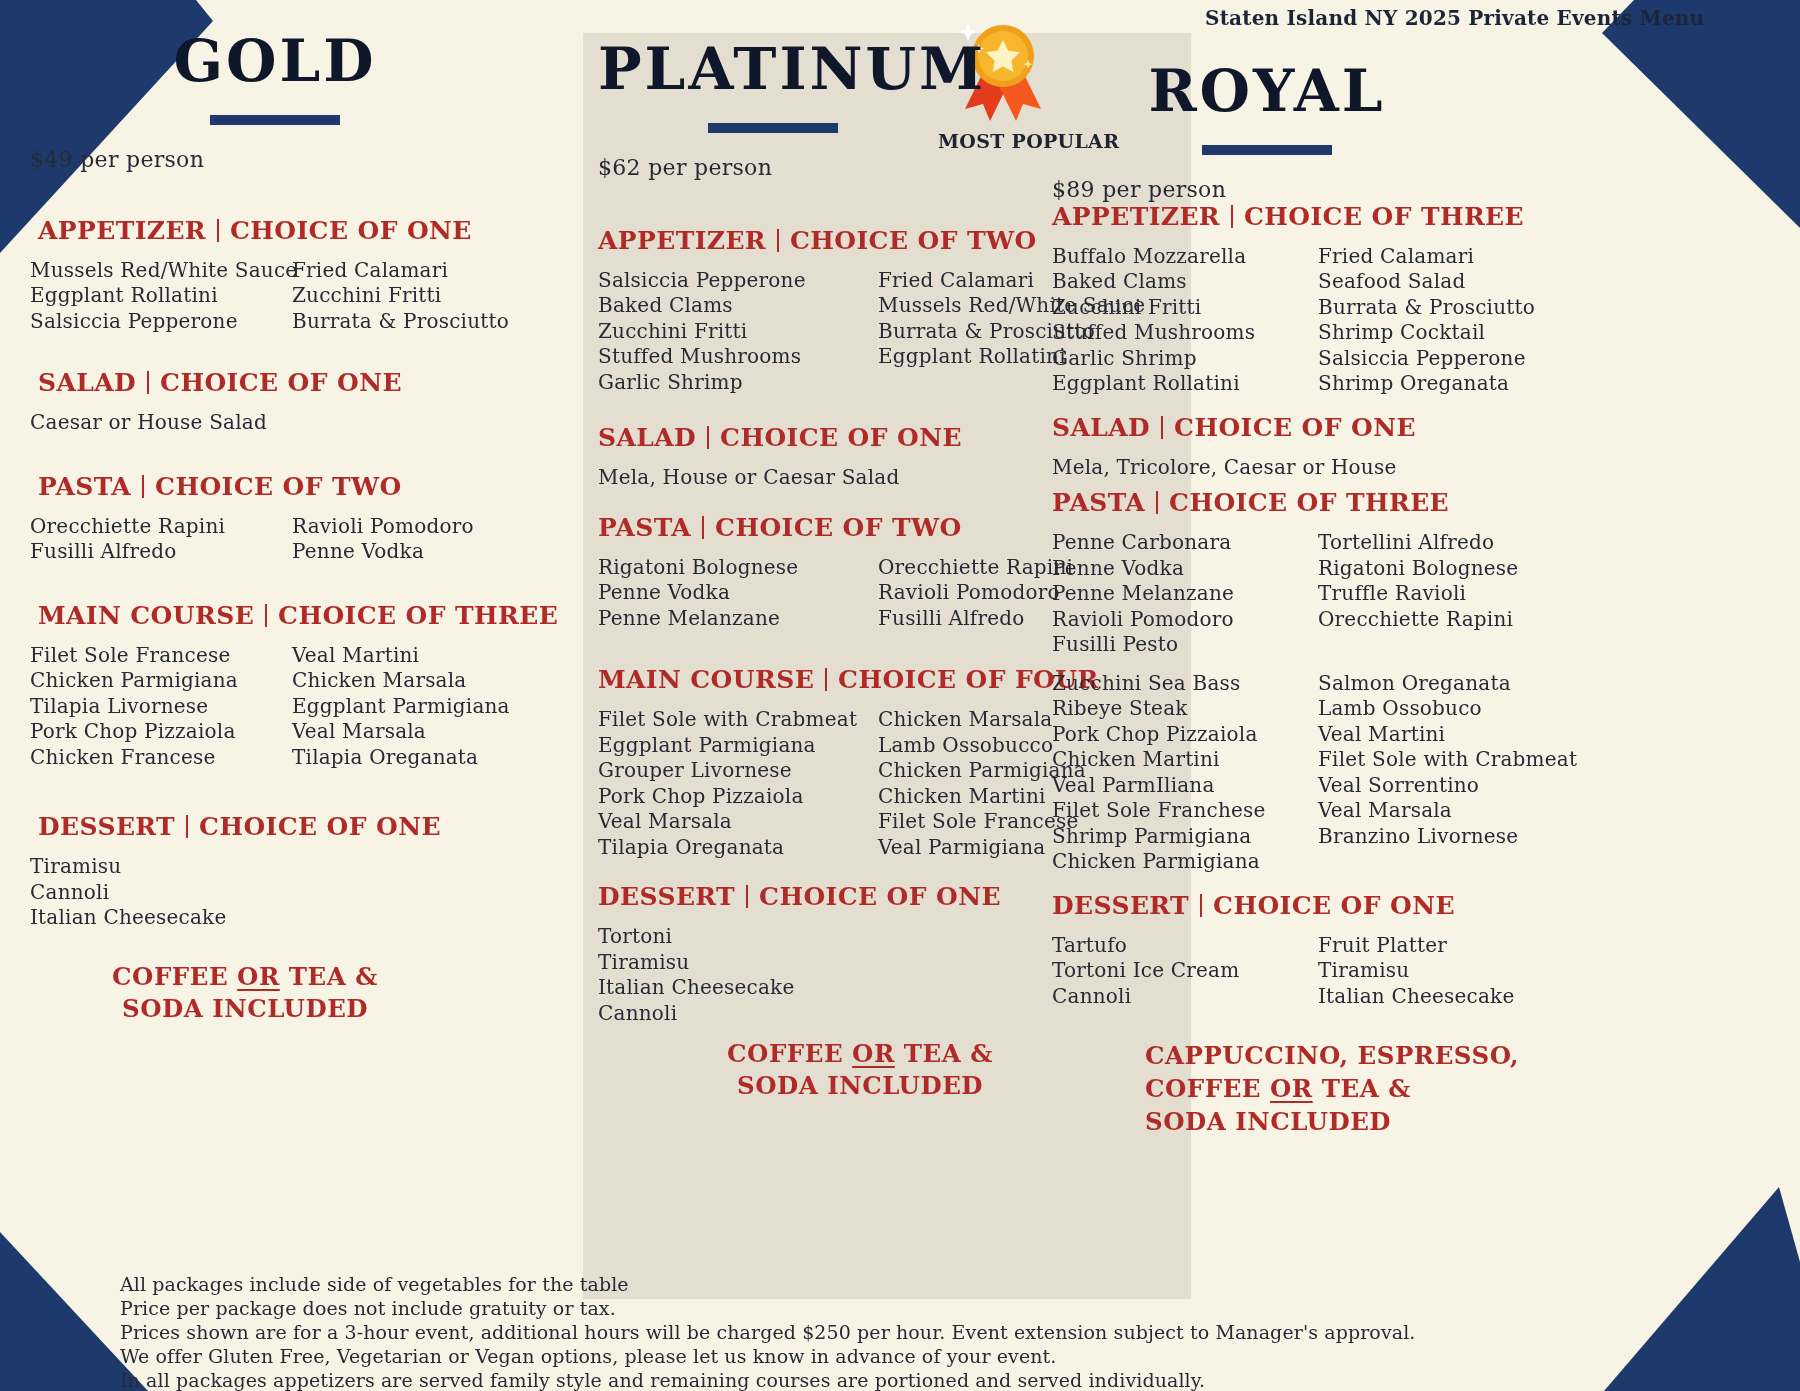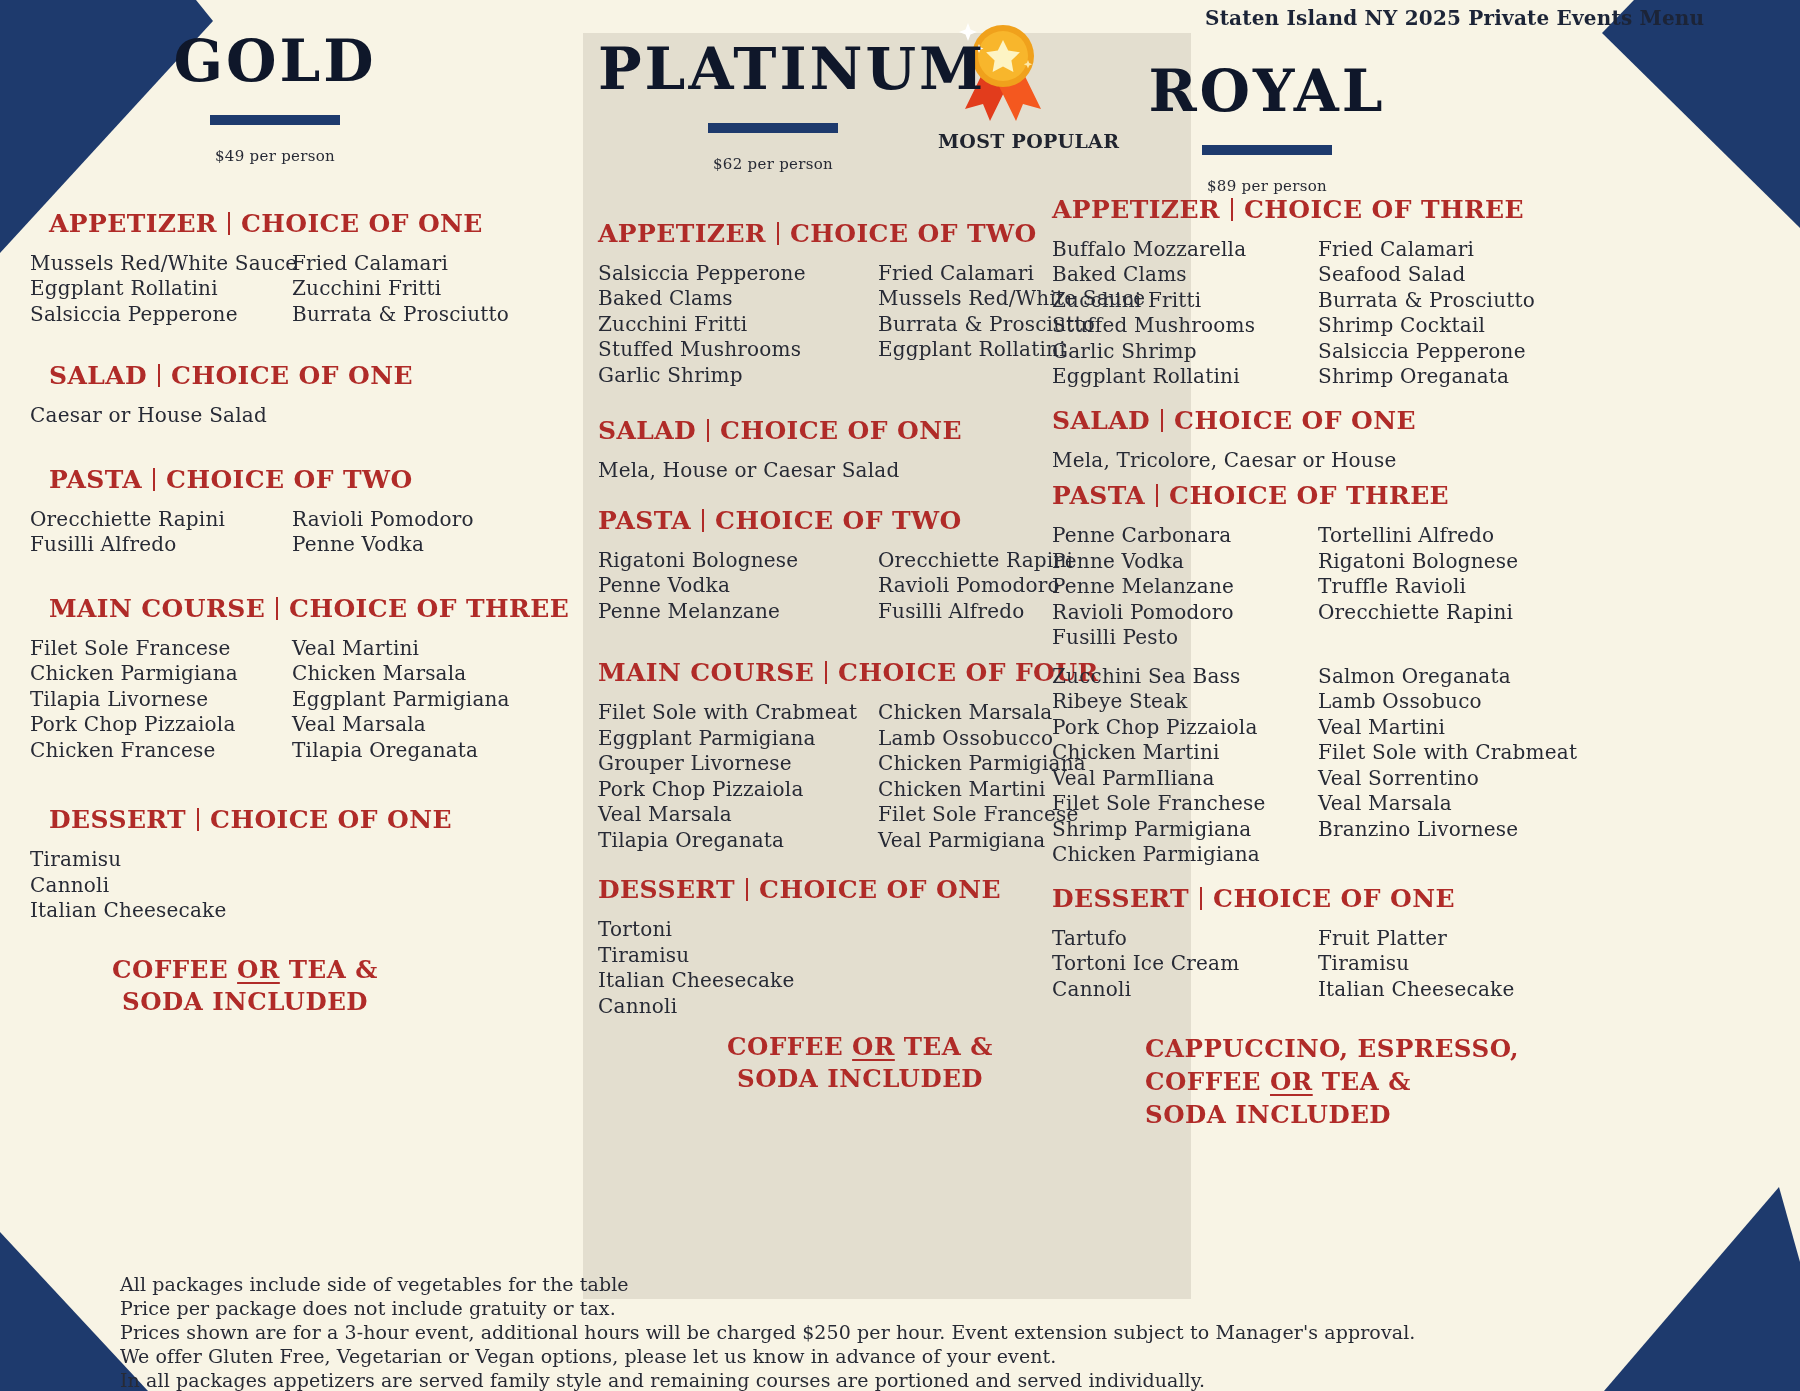--- a/index.html
+++ b/index.html
@@ -11,25 +11,25 @@
            letter-spacing:.2px;white-space:nowrap;}
   .badge{position:absolute;left:938px;top:20px;width:130px;text-align:center;}
   .badge svg{display:block;margin:0 auto;}
   .badge-label{margin-top:6px;font-size:19px;font-weight:bold;color:#20242f;letter-spacing:.3px;white-space:nowrap;}
   .col{position:absolute;}
   .col-gold{left:30px;top:28px;width:490px;}
   .col-platinum{left:598px;top:36px;width:580px;}
   .col-royal{left:1052px;top:24px;width:580px;}
   .tier-title{font-size:58px;line-height:1.15;font-weight:bold;color:#0f172a;text-align:center;letter-spacing:3px;}
   .divider{width:130px;height:10px;background:#1e3a6d;margin:20px auto 0;}
-  .price{margin-top:22px;text-align:center;font-size:15px;color:#272a35;letter-spacing:.3px;}
+  .price{margin-top:22px;text-align:left;font-size:22px;color:#272a35;letter-spacing:.3px;}
   .col-platinum .tier-head{margin-right:230px;}
   .col-royal .tier-head{margin-right:150px;margin-top:34px;}
   .sec-head{font-size:25px;font-weight:bold;color:#b02b28;letter-spacing:.4px;white-space:nowrap;}
-  .col-gold .sec-head{margin-left:19px;}
+  .col-gold .sec-head{margin-left:8px;}
   .sep{display:inline-block;width:2px;height:23px;background:#b02b28;margin:0 11px;vertical-align:-3px;}
   .sec-items{display:flex;margin-top:13px;}
   .items-col{flex:none;}
   .col-gold .sec-items{width:476px;}   .col-gold .items-col:first-child{width:262px;}
   .col-platinum .sec-items{width:560px;} .col-platinum .items-col:first-child{width:280px;}
   .col-royal .sec-items{width:540px;}  .col-royal .items-col:first-child{width:266px;}
   .item{font-size:20px;line-height:25.5px;white-space:nowrap;letter-spacing:.2px;}
   .col-gold .sec1{margin-top:44px}.col-gold .sec2{margin-top:34px}.col-gold .sec3{margin-top:36px}
   .col-gold .sec4{margin-top:36px}.col-gold .sec5{margin-top:42px}
   .col-platinum .sec1{margin-top:46px}.col-platinum .sec2{margin-top:28px}.col-platinum .sec3{margin-top:22px}

